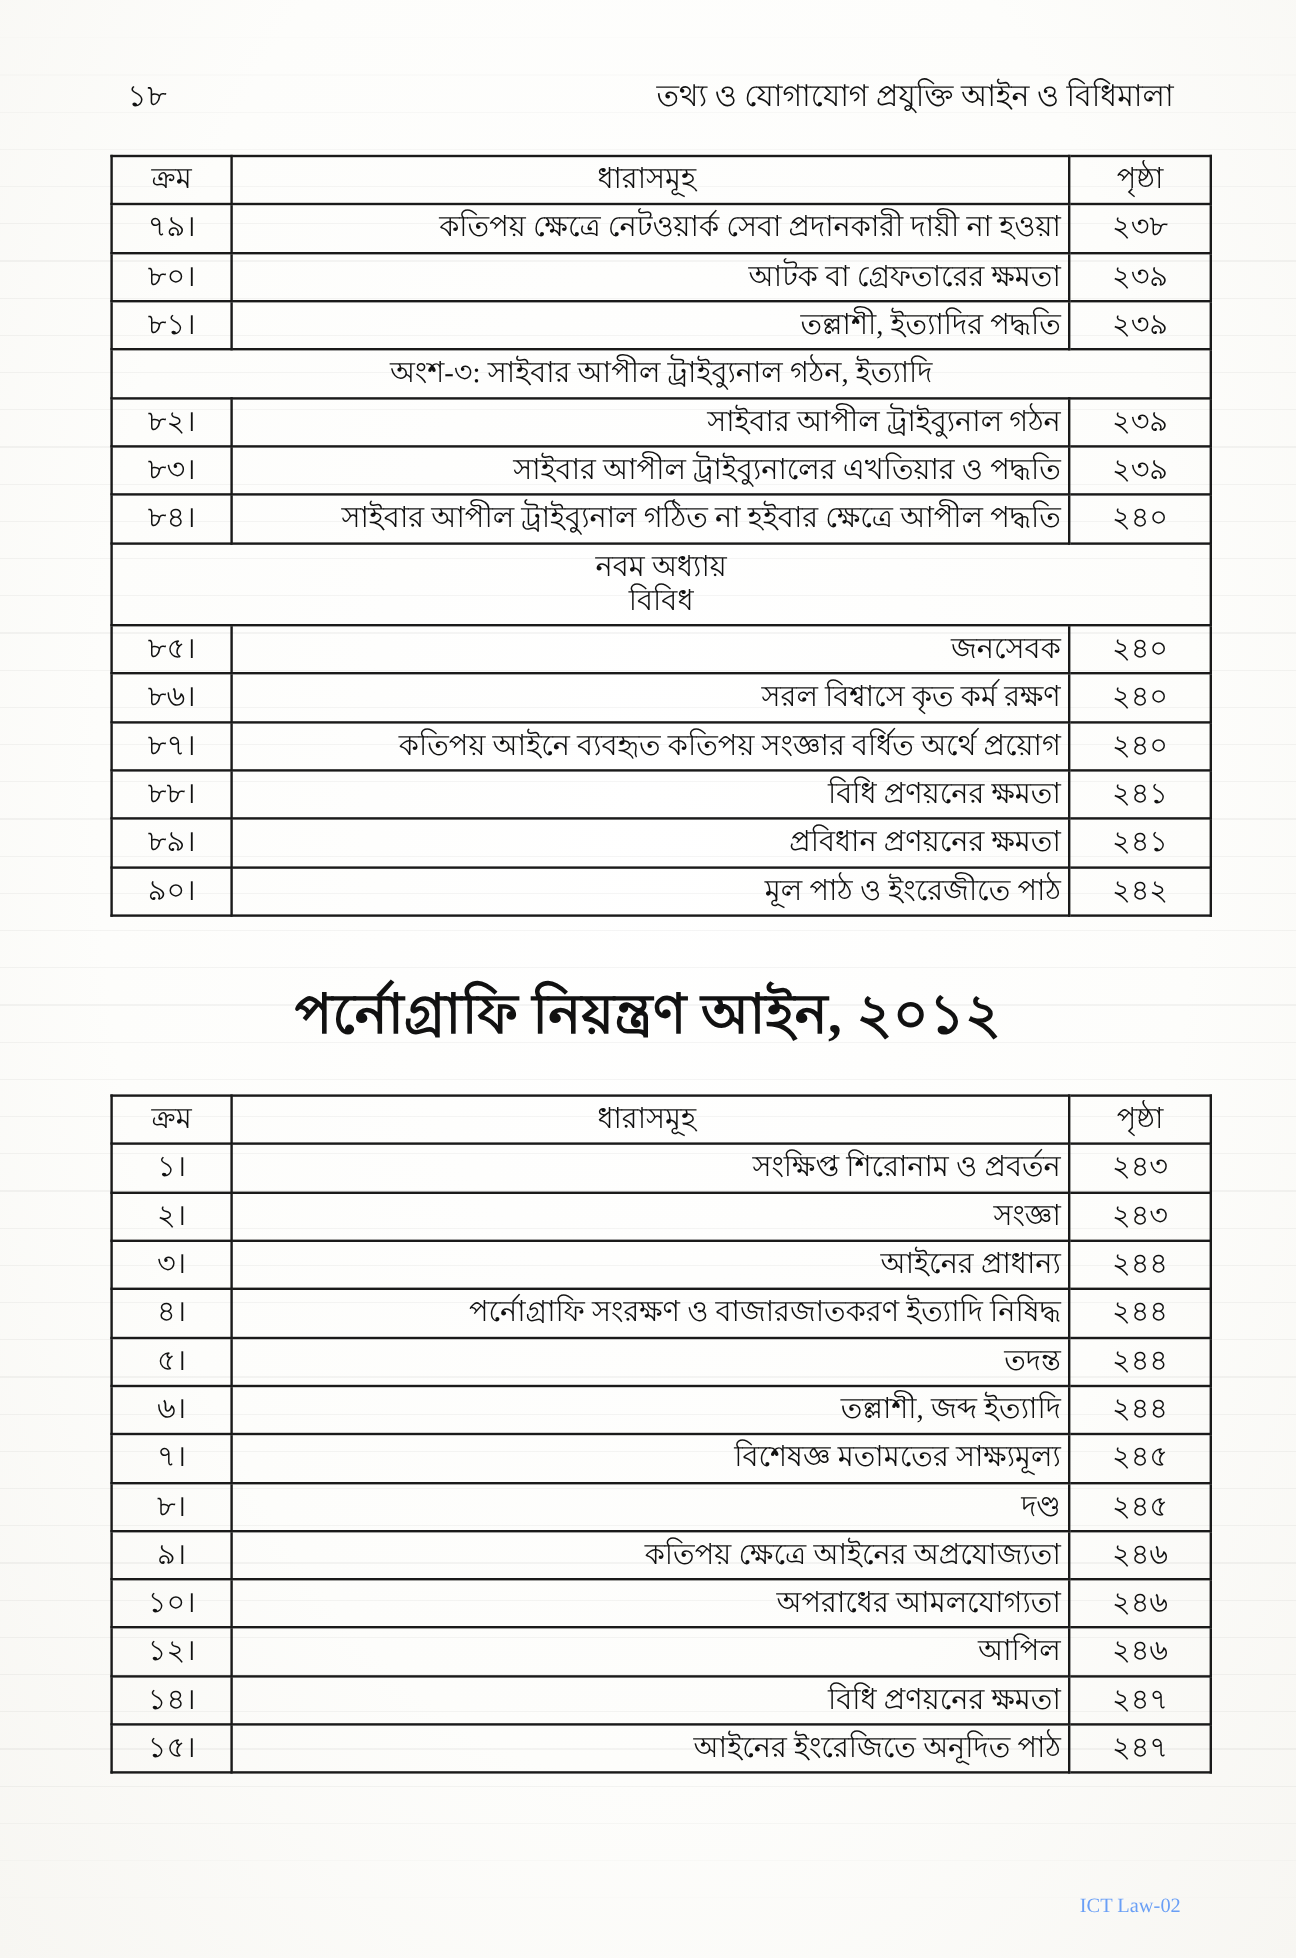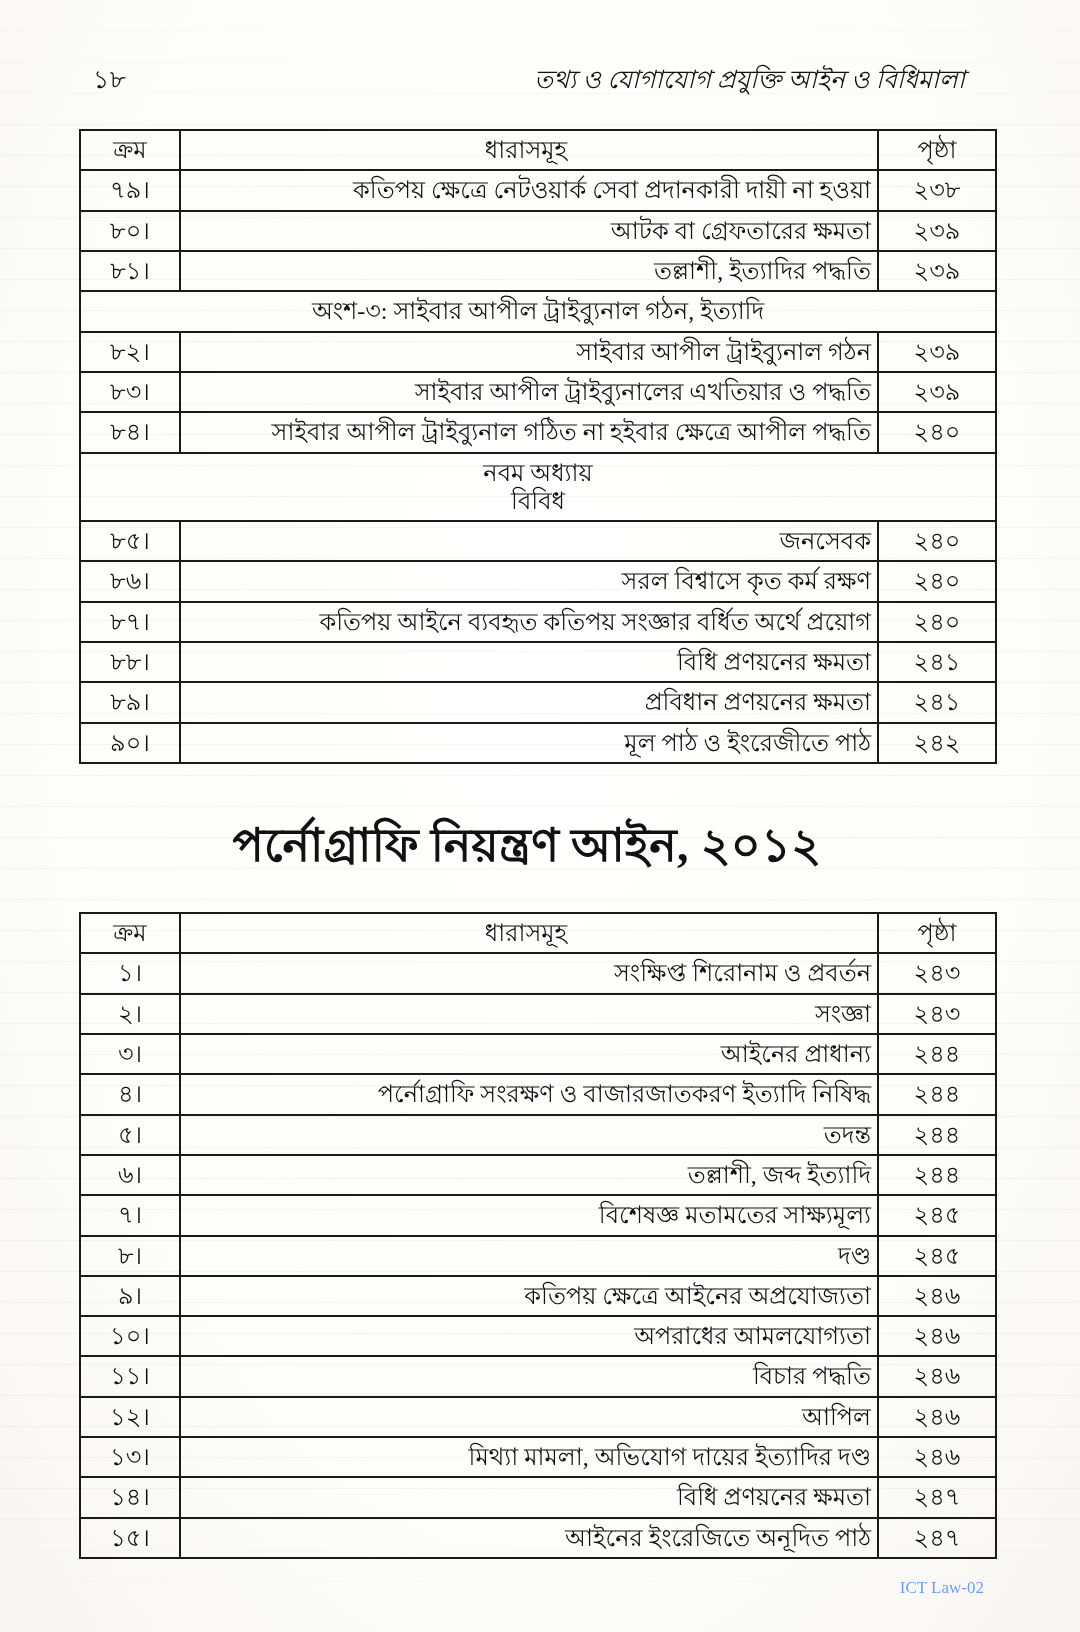--- a/index.html
+++ b/index.html
@@ -28,41 +28,40 @@
     opacity: 0.055;
     pointer-events: none;
     background:
       repeating-linear-gradient(to bottom, rgba(60,60,60,0.9) 0px, rgba(60,60,60,0.9) 1px, rgba(255,255,255,0) 1px, rgba(255,255,255,0) 31px);
     -webkit-mask-image: linear-gradient(to bottom, rgba(0,0,0,0) 0px, rgba(0,0,0,1) 180px, rgba(0,0,0,1) 1480px, rgba(0,0,0,0) 1600px);
     mask-image: linear-gradient(to bottom, rgba(0,0,0,0) 0px, rgba(0,0,0,1) 180px, rgba(0,0,0,1) 1480px, rgba(0,0,0,0) 1600px);
   }
 
   .content {
     position: absolute;
-    left: 79px;
+    left: 92px;
     top: 60px;
     width: 896px;
   }
 
   
   .runhead {
     display: flex;
     align-items: baseline;
     justify-content: space-between;
     padding: 0 6px 0 14px;
     margin-bottom: 26px;
   }
   .folio {
     font-size: 25px;
     letter-spacing: 0.5px;
   }
   .runtitle {
     font-size: 25px;
     padding-right: 4px;
-    font-style: italic;
   }
 
   
   table.toc {
     border-collapse: collapse;
     width: 880px;
     table-layout: fixed;
     padding-left: 46px;
   }
   table.toc td, table.toc th {
@@ -264,35 +263,25 @@
           <td class="col-no">৯।</td>
           <td class="col-ttl">কতিপয় ক্ষেত্রে আইনের অপ্রযোজ্যতা</td>
           <td class="col-pg">২৪৬</td>
         </tr>
         <tr>
           <td class="col-no">১০।</td>
           <td class="col-ttl">অপরাধের আমলযোগ্যতা</td>
           <td class="col-pg">২৪৬</td>
         </tr>
         <tr>
-          <td class="col-no">১১।</td>
-          <td class="col-ttl">বিচার পদ্ধতি</td>
-          <td class="col-pg">২৪৬</td>
-        </tr>
-        <tr>
           <td class="col-no">১২।</td>
           <td class="col-ttl">আপিল</td>
           <td class="col-pg">২৪৬</td>
         </tr>
         <tr>
-          <td class="col-no">১৩।</td>
-          <td class="col-ttl">মিথ্যা মামলা, অভিযোগ দায়ের ইত্যাদির দণ্ড</td>
-          <td class="col-pg">২৪৬</td>
-        </tr>
-        <tr>
           <td class="col-no">১৪।</td>
           <td class="col-ttl">বিধি প্রণয়নের ক্ষমতা</td>
           <td class="col-pg">২৪৭</td>
         </tr>
         <tr>
           <td class="col-no">১৫।</td>
           <td class="col-ttl">আইনের ইংরেজিতে অনূদিত পাঠ</td>
           <td class="col-pg">২৪৭</td>
         </tr>
       </tbody>

